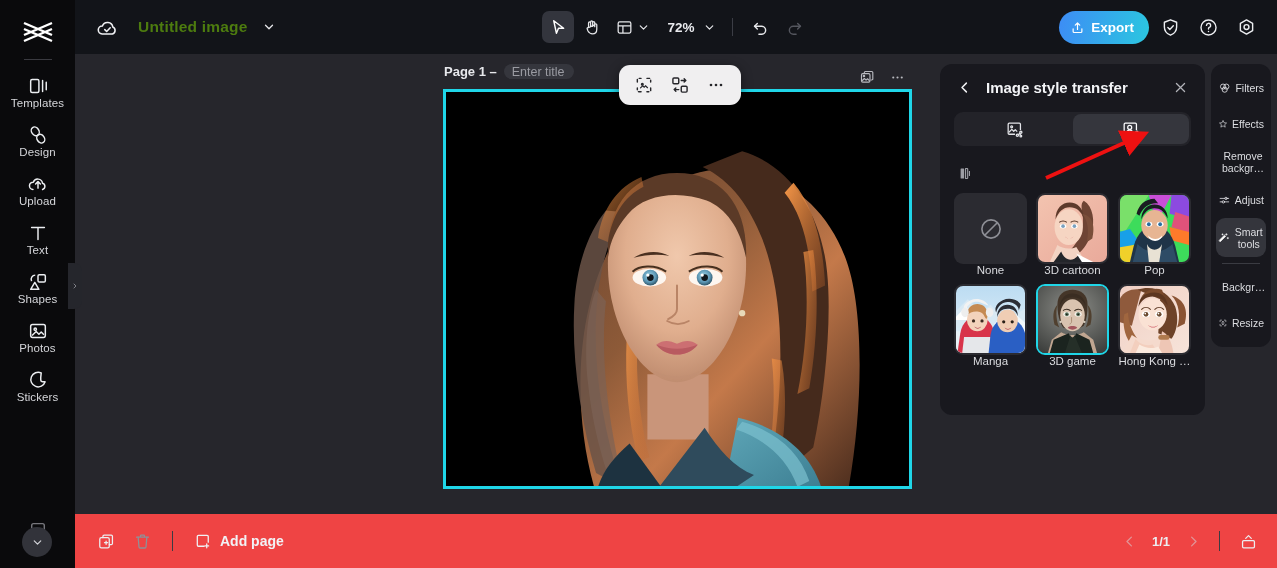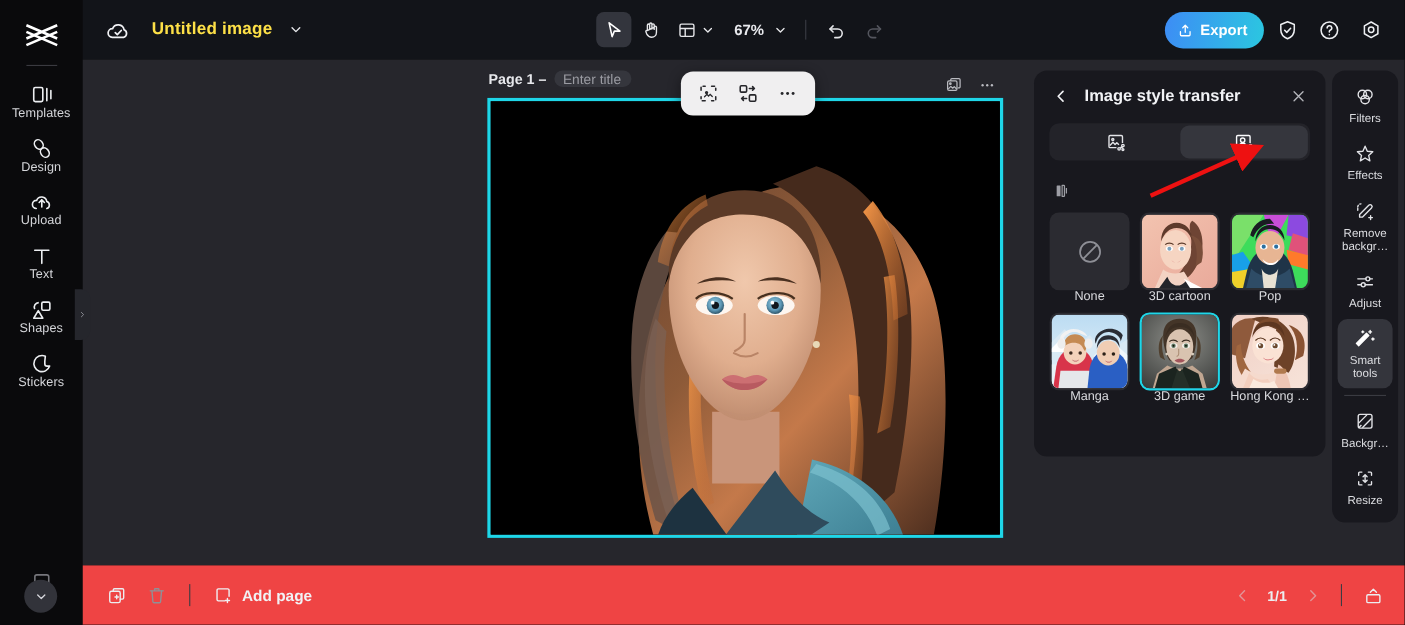--- a/index.html
+++ b/index.html
@@ -40,21 +40,21 @@
     background: #25262c; border-radius: 0 8px 8px 0;
     display: flex; align-items: center; justify-content: center; cursor: pointer; z-index: 31;
   }
 
   
   .topbar {
     position: absolute; left: 75px; top: 0; right: 0; height: 54px;
     background: #121419; display: flex; align-items: center; z-index: 25;
   }
   .cloud-ic { margin-left: 20px; display: flex; align-items: center; }
-  .doc-title { margin-left: 18px; font-size: 15.5px; font-weight: bold; color: #fde047; letter-spacing: .2px; }
+  .doc-title { margin-left: 18px; font-size: 15.5px; font-weight: bold; color: #4d7c0f; letter-spacing: .2px; }
   .title-chev { margin-left: 14px; cursor: pointer; display: flex; }
   .tools-center {
     position: absolute; left: 50%; transform: translateX(-50%);
     display: flex; align-items: center; gap: 2px;
   }
   .tbtn {
     width: 32px; height: 32px; border-radius: 7px;
     display: flex; align-items: center; justify-content: center; cursor: pointer;
   }
   .tbtn.active { background: #33353d; }
@@ -153,21 +153,21 @@
   .arrow-svg { position: absolute; left: 1040px; top: 128px; z-index: 40; pointer-events: none; }
 
   
   .trail {
     position: absolute; right: 6px; top: 64px; width: 60px;
     background: #18181e; border-radius: 12px; padding: 6px 0 6px;
     display: flex; flex-direction: column; align-items: center; z-index: 20;
   }
   .trail-item {
     width: 50px; padding: 8px 2px 7px; margin-bottom: 1px; border-radius: 9px;
-    display: flex; flex-direction: column; align-items: center; gap: 4px; cursor: pointer;
+    display: flex; flex-direction: row; align-items: center; gap: 4px; cursor: pointer;
   }
   .trail-item.active { background: #34353c; }
   .trail-item .lbl { font-size: 10.5px; color: #dcdde1; text-align: center; line-height: 12px; }
   .trail-sep { width: 38px; height: 1px; background: #3a3b42; margin: 5px 0; }
 
   
   .bottombar {
     position: absolute; left: 75px; bottom: 0; right: 0; height: 54px;
     background: #ef4444; display: flex; align-items: center; z-index: 25;
   }
@@ -239,20 +239,30 @@
       <span class="rail-icon">
         <svg width="22" height="22" viewBox="0 0 24 24" fill="none" stroke="#eceef1" stroke-width="1.6" stroke-linejoin="round">
             <path d="M9 4.5A4.5 4.5 0 0 0 5 11"></path>
             <rect x="12" y="4" width="8" height="8" rx="1.4"></rect>
             <path d="M8.5 12.5 4 20h9z"></path>
           </svg>
       </span>
       <span class="lbl">Shapes</span>
     </div>
 
+    <div class="rail-item">
+      <span class="rail-icon">
+        <svg width="22" height="22" viewBox="0 0 24 24" fill="none" stroke="#eceef1" stroke-width="1.6" stroke-linejoin="round">
+            <rect x="4" y="5" width="16" height="14" rx="2"></rect>
+            <circle cx="9" cy="10" r="1.3"></circle>
+            <path d="m5.5 17 4.5-4.5 3 3 2.5-2.5 3 3"></path>
+          </svg>
+      </span>
+      <span class="lbl">Photos</span>
+    </div>
 
     <div class="rail-item">
       <span class="rail-icon">
         <svg width="22" height="22" viewBox="0 0 24 24" fill="none" stroke="#eceef1" stroke-width="1.6" stroke-linejoin="round">
             <path d="M15.5 4.2A8 8 0 1 0 19.8 14h-2.6a2.2 2.2 0 0 1-2.2-2.2V9.2z"></path>
           </svg>
       </span>
       <span class="lbl">Stickers</span>
     </div>
 
@@ -302,21 +312,21 @@
       <div class="tbtn tbtn-wide">
         <svg width="19" height="19" viewBox="0 0 24 24" fill="none" stroke="#e6e7ea" stroke-width="1.6" stroke-linejoin="round">
             <rect x="4" y="5" width="16" height="14" rx="1.8"></rect>
             <path d="M4 10h16M10 10v9"></path>
           </svg>
         <svg width="13" height="13" viewBox="0 0 24 24" fill="none" stroke="#e6e7ea" stroke-width="2.2" stroke-linecap="round" stroke-linejoin="round">
             <path d="m6 9 6 6 6-6"></path>
           </svg>
       </div>
       <div class="tbtn tbtn-wide">
-        <span class="zoom-val">67%</span>
+        <span class="zoom-val">72%</span>
         <svg width="13" height="13" viewBox="0 0 24 24" fill="none" stroke="#e6e7ea" stroke-width="2.2" stroke-linecap="round" stroke-linejoin="round">
             <path d="m6 9 6 6 6-6"></path>
           </svg>
       </div>
       <div class="vdiv"></div>
       <div class="tbtn">
         <svg width="19" height="19" viewBox="0 0 24 24" fill="none" stroke="#e6e7ea" stroke-width="1.8" stroke-linecap="round" stroke-linejoin="round">
             <path d="M8 7 4.5 10.5 8 14"></path>
             <path d="M4.5 10.5h9a5 5 0 0 1 0 10H10"></path>
           </svg>

